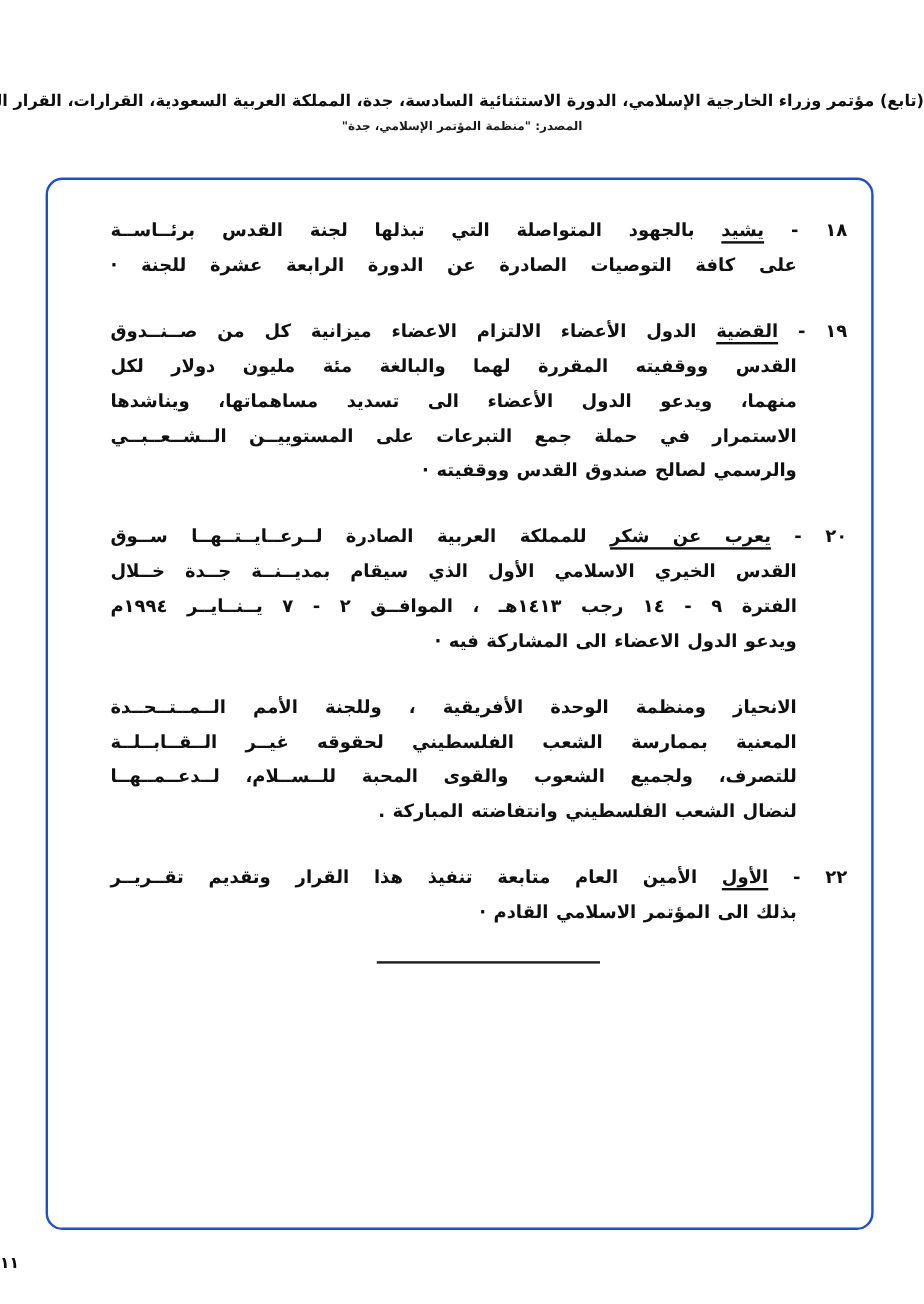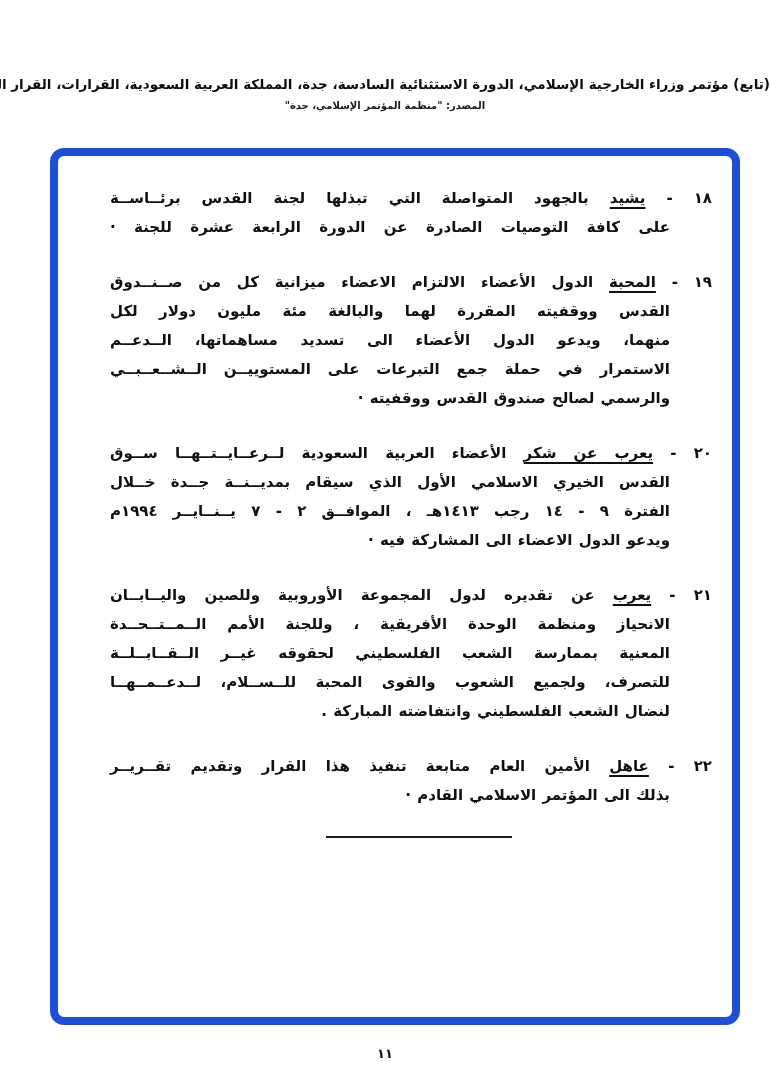--- a/index.html
+++ b/index.html
@@ -33,26 +33,25 @@
     font-size: 10px;
     font-weight: bold;
     color: #1a1a1a;
   }
   .content-frame {
     position: absolute;
     left: 38px;
     top: 148px;
     width: 690px;
     height: 877px;
-    border: 8px solid #1d4ed8;
+    border: 2px solid #1d4ed8;
     border-radius: 14px;
     padding: 28px 20px 0 52px;
     direction: rtl;
     background: #ffffff;
-    margin-left: 12px;
   }
   .para {
     font-size: 15px;
     font-weight: bold;
     line-height: 29px;
     padding-right: 42px;
     margin-bottom: 26px;
     color: #101010;
     word-spacing: 1px;
   }
@@ -77,21 +76,20 @@
     background: #1c1c1c;
     margin: 18px auto 0;
     position: relative;
     left: 8px;
   }
   .page-number {
     position: absolute;
     bottom: 26px;
     left: 0;
     right: 0;
-    text-align: center;
     font-size: 13px;
     font-weight: bold;
     color: #0e0e0e;
   }
 </style>
 </head>
 <body>
 
 <div class="page">
 
@@ -110,56 +108,51 @@
         <span>١٨ -</span>
         <span class="lead">يشيد</span>
         <span>بالجهود المتواصلة التي تبذلها لجنة القدس برئــاســة</span>
       </div>
       <div class="line">على كافة التوصيات الصادرة عن الدورة الرابعة عشرة للجنة ·</div>
     </div>
 
     <div class="para">
       <div class="line first">
         <span>١٩ -</span>
-        <span class="lead">المحبة</span>
+        <span class="lead">القضية</span>
         <span>الدول الأعضاء الالتزام الاعضاء ميزانية كل من صــنــدوق</span>
       </div>
       <div class="line">القدس ووقفيته المقررة لهما والبالغة مئة مليون دولار لكل</div>
-      <div class="line">منهما، ويدعو الدول الأعضاء الى تسديد مساهماتها، الــدعــم</div>
+      <div class="line">منهما، ويدعو الدول الأعضاء الى تسديد مساهماتها، ويناشدها</div>
       <div class="line">الاستمرار في حملة جمع التبرعات على المستوييــن الــشــعــبــي</div>
       <div class="line end">والرسمي لصالح صندوق القدس ووقفيته ·</div>
     </div>
 
     <div class="para">
       <div class="line first">
         <span>٢٠ -</span>
         <span class="lead">يعرب عن شكر</span>
-        <span>الأعضاء العربية السعودية لــرعــايــتــهــا ســوق</span>
+        <span>للمملكة العربية الصادرة لــرعــايــتــهــا ســوق</span>
       </div>
       <div class="line">القدس الخيري الاسلامي الأول الذي سيقام بمديــنــة جــدة خــلال</div>
       <div class="line">الفترة ٩ - ١٤ رجب ١٤١٣هـ ، الموافــق ٢ - ٧ يــنــايــر ١٩٩٤م</div>
       <div class="line end">ويدعو الدول الاعضاء الى المشاركة فيه ·</div>
     </div>
 
     <div class="para">
-      <div class="line first">
-        <span>٢١ -</span>
-        <span class="lead">يعرب</span>
-        <span>عن تقديره لدول المجموعة الأوروبية وللصين واليــابــان</span>
-      </div>
       <div class="line">الانحياز ومنظمة الوحدة الأفريقية ، وللجنة الأمم الــمــتــحــدة</div>
       <div class="line">المعنية بممارسة الشعب الفلسطيني لحقوقه غيــر الــقــابــلــة</div>
       <div class="line">للتصرف، ولجميع الشعوب والقوى المحبة للــســلام، لــدعــمــهــا</div>
       <div class="line end">لنضال الشعب الفلسطيني وانتفاضته المباركة .</div>
     </div>
 
     <div class="para">
       <div class="line first">
         <span>٢٢ -</span>
-        <span class="lead">عاهل</span>
+        <span class="lead">الأول</span>
         <span>الأمين العام متابعة تنفيذ هذا القرار وتقديم تقــريــر</span>
       </div>
       <div class="line end">بذلك الى المؤتمر الاسلامي القادم ·</div>
     </div>
 
     <div class="closing-rule"></div>
 
   </div>
 
   <div class="page-number">١١</div>

